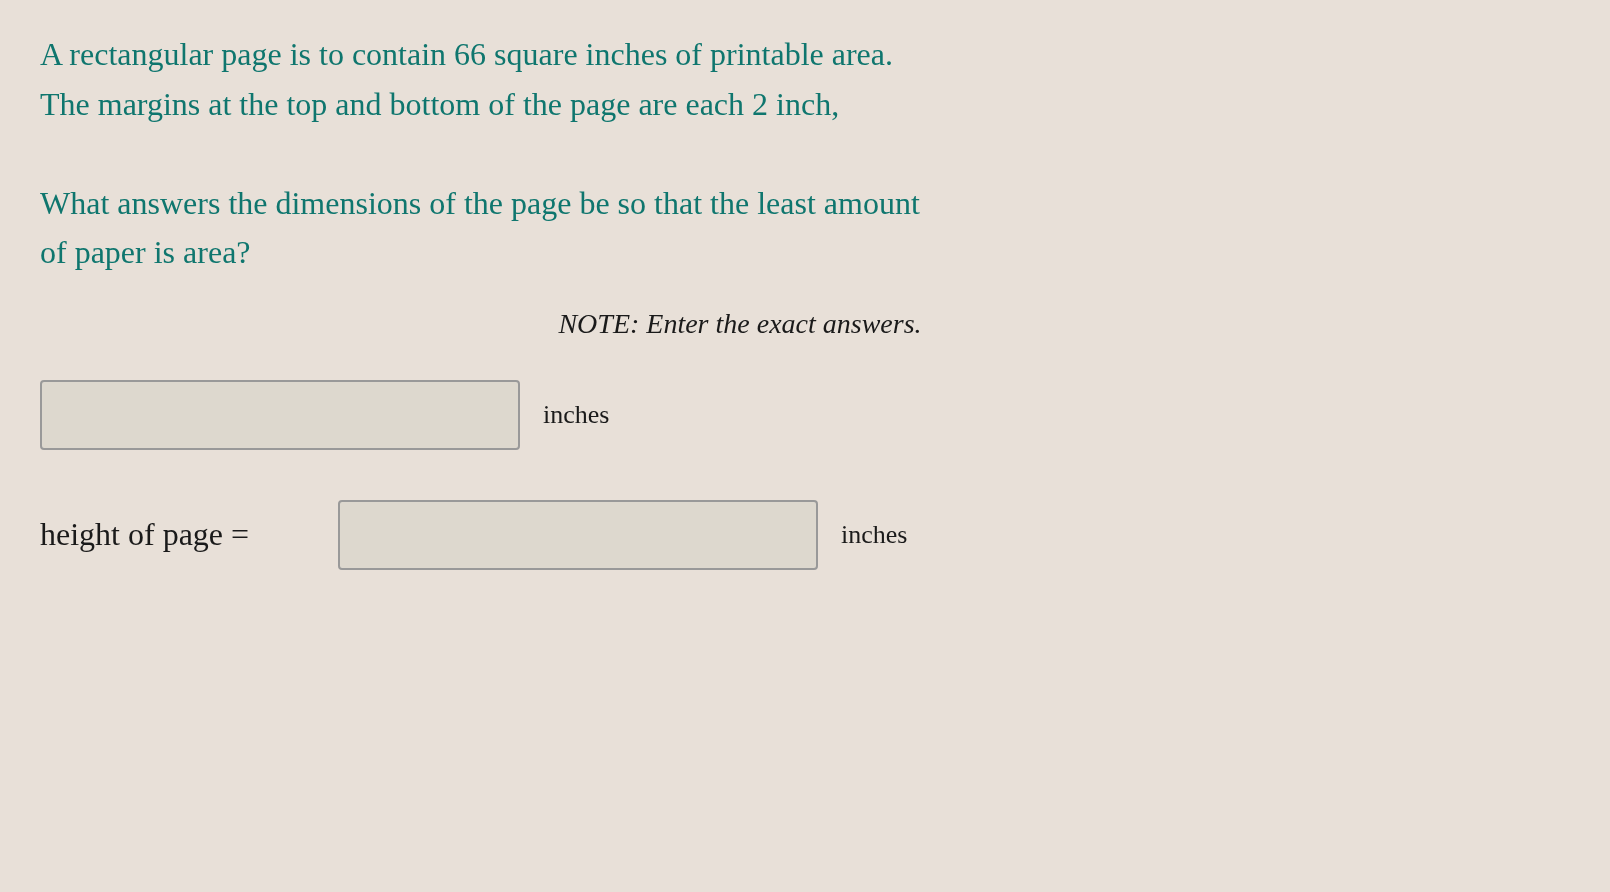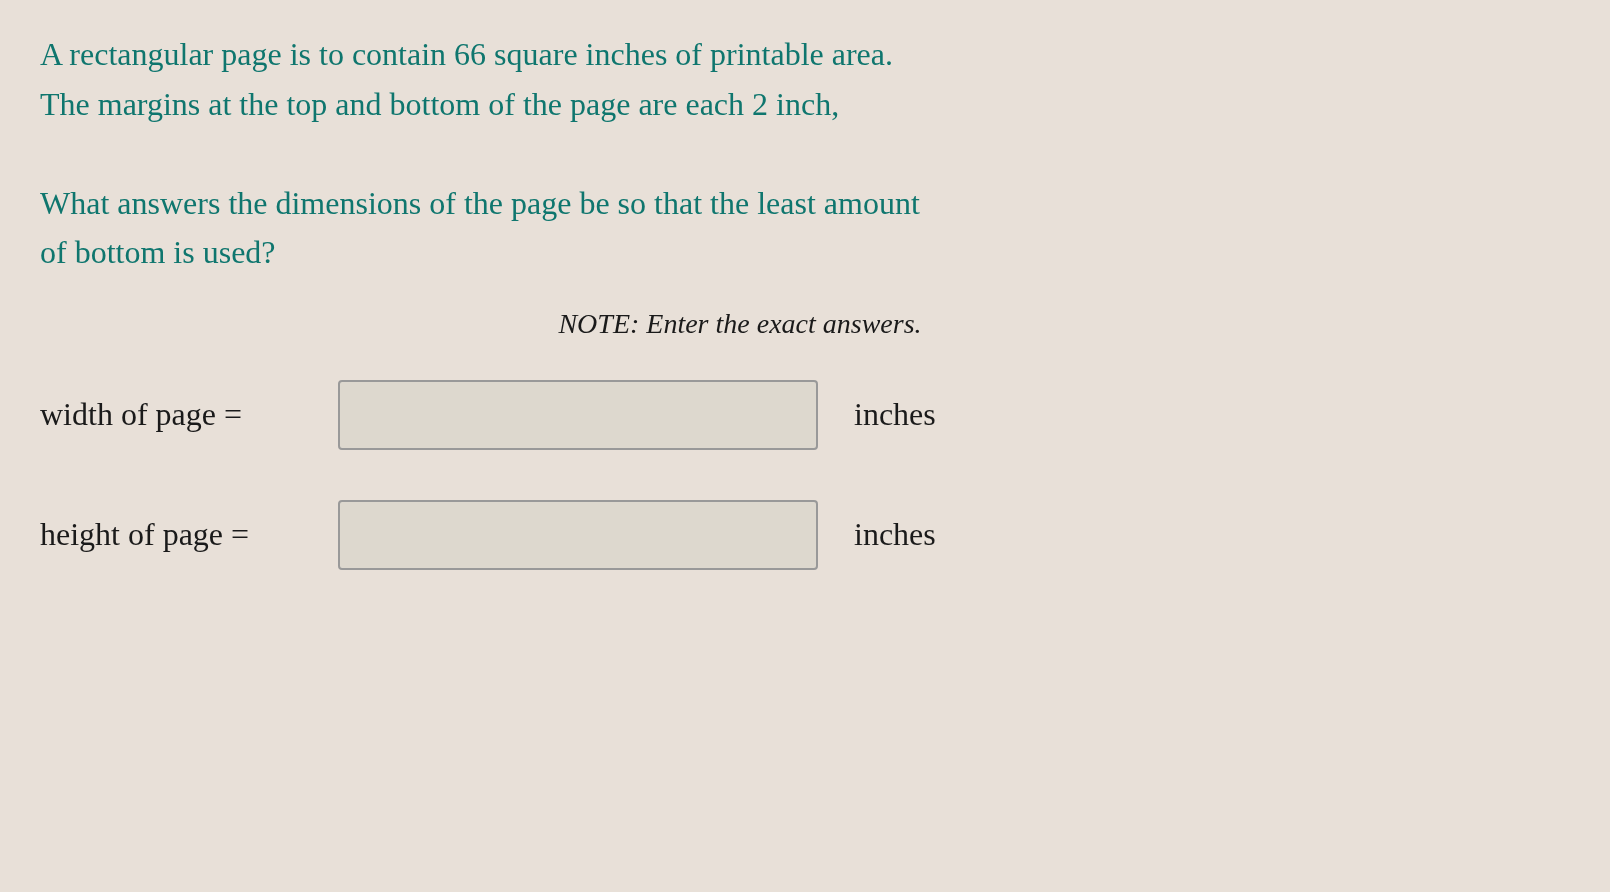--- a/index.html
+++ b/index.html
@@ -61,41 +61,40 @@
       background-color: #ddd8ce;
       border: 2px solid #999;
       border-radius: 4px;
       font-size: 28px;
       padding: 8px 16px;
       color: #1a1a1a;
       outline: none;
     }
 
     .answer-unit {
-      font-size: 32px;
+      font-size: 26px;
       color: #1a1a1a;
-      margin-left: 18px;
+      margin-left: 5px;
     }
   </style>
 </head>
 <body>
 
 <div class="content-area">
   <div class="problem-text">
     <span>A rectangular page is to contain 66 square inches of printable area.</span><br>
     <span>The margins at the top and bottom of the page are each 2 inch,</span><br>
     <br>
     <span>What answers the dimensions of the page be so that the least amount</span><br>
-    <span>of bottom is used?</span>
+    <span>of paper is area?</span>
   </div>
 
   <div class="note-text">NOTE: Enter the exact answers.</div>
 
   <div class="answer-row">
-    <span class="answer-label">width of page =</span>
     <input class="answer-input" type="text" placeholder="" style="">
     <span class="answer-unit">inches</span>
   </div>
 
   <div class="answer-row">
     <span class="answer-label">height of page =</span>
     <input class="answer-input" type="text" placeholder="" style="">
     <span class="answer-unit">inches</span>
   </div>
 </div>

